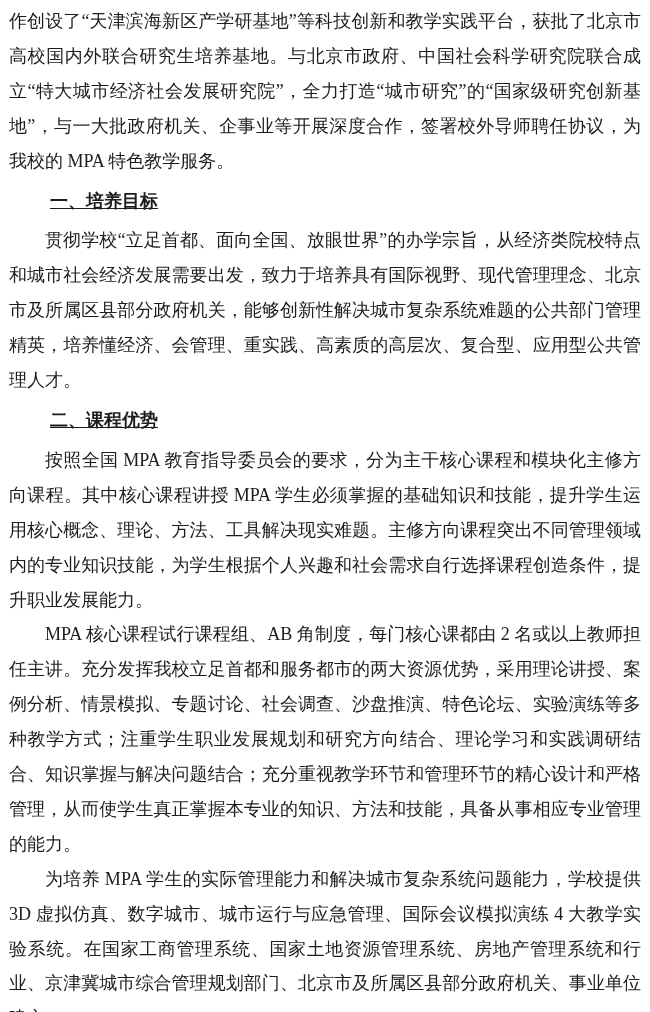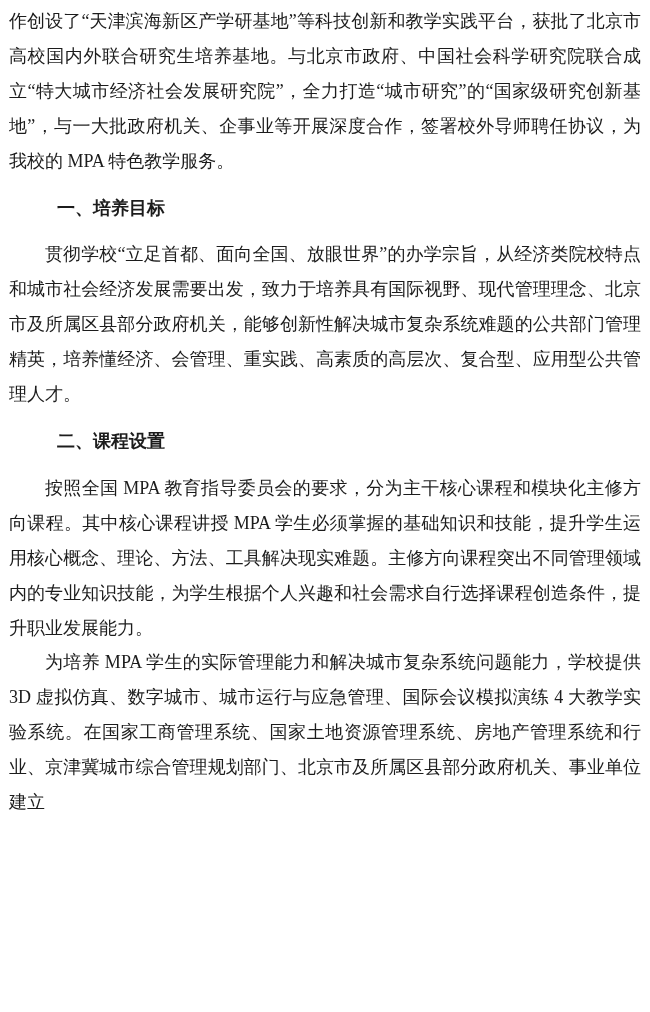--- a/index.html
+++ b/index.html
@@ -24,33 +24,35 @@
   }
   .para {
     margin: 0;
     text-indent: 2em;
     word-break: break-all;
   }
   .para.no-indent {
     text-indent: 0;
   }
   .heading {
-    margin: 12px;
+    margin: 5px;
     font-size: 18px;
     line-height: 34.9px;
     font-weight: bold;
     text-indent: 2em;
+    text-decoration: underline;
   }
 </style>
 </head>
 <body>
 
 <div class="page">
   <p class="para no-indent">作创设了“天津滨海新区产学研基地”等科技创新和教学实践平台，获批了北京市高校国内外联合研究生培养基地。与北京市政府、中国社会科学研究院联合成立“特大城市经济社会发展研究院”，全力打造“城市研究”的“国家级研究创新基地”，与一大批政府机关、企事业等开展深度合作，签署校外导师聘任协议，为我校的 MPA 特色教学服务。</p>
 
   <h3 class="heading">一、培养目标</h3>
   <p class="para">贯彻学校“立足首都、面向全国、放眼世界”的办学宗旨，从经济类院校特点和城市社会经济发展需要出发，致力于培养具有国际视野、现代管理理念、北京市及所属区县部分政府机关，能够创新性解决城市复杂系统难题的公共部门管理精英，培养懂经济、会管理、重实践、高素质的高层次、复合型、应用型公共管理人才。</p>
 
-  <h3 class="heading">二、课程设置</h3>
+  <h3 class="heading">二、课程优势</h3>
   <p class="para">按照全国 MPA 教育指导委员会的要求，分为主干核心课程和模块化主修方向课程。其中核心课程讲授 MPA 学生必须掌握的基础知识和技能，提升学生运用核心概念、理论、方法、工具解决现实难题。主修方向课程突出不同管理领域内的专业知识技能，为学生根据个人兴趣和社会需求自行选择课程创造条件，提升职业发展能力。</p>
 
+  <p class="para">MPA 核心课程试行课程组、AB 角制度，每门核心课都由 2 名或以上教师担任主讲。充分发挥我校立足首都和服务都市的两大资源优势，采用理论讲授、案例分析、情景模拟、专题讨论、社会调查、沙盘推演、特色论坛、实验演练等多种教学方式；注重学生职业发展规划和研究方向结合、理论学习和实践调研结合、知识掌握与解决问题结合；充分重视教学环节和管理环节的精心设计和严格管理，从而使学生真正掌握本专业的知识、方法和技能，具备从事相应专业管理的能力。</p>
   <p class="para">为培养 MPA 学生的实际管理能力和解决城市复杂系统问题能力，学校提供 3D 虚拟仿真、数字城市、城市运行与应急管理、国际会议模拟演练 4 大教学实验系统。在国家工商管理系统、国家土地资源管理系统、房地产管理系统和行业、京津冀城市综合管理规划部门、北京市及所属区县部分政府机关、事业单位建立</p>
 </div>
 
 </body></html>

